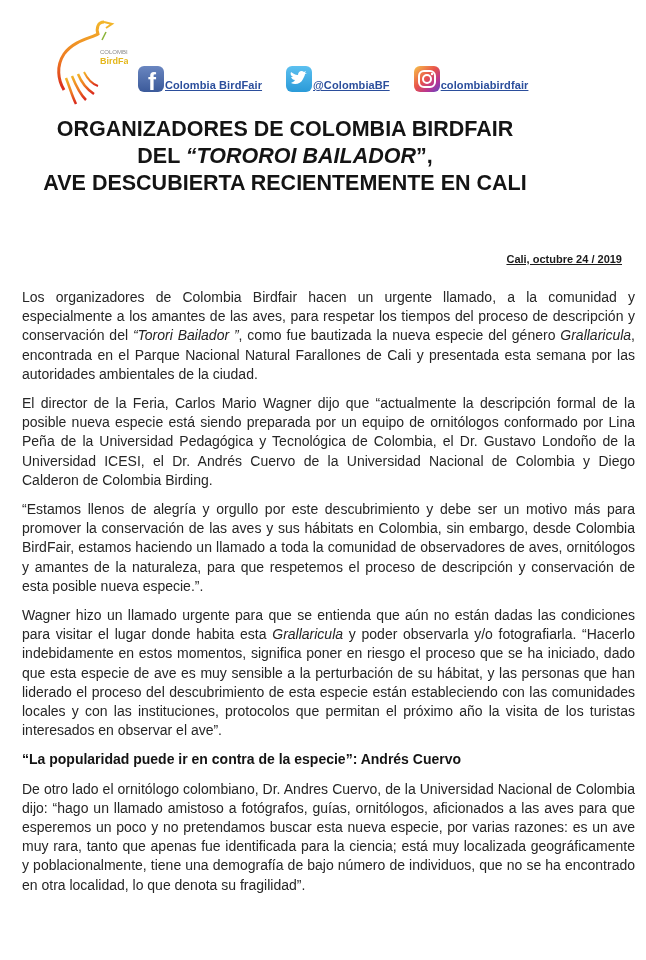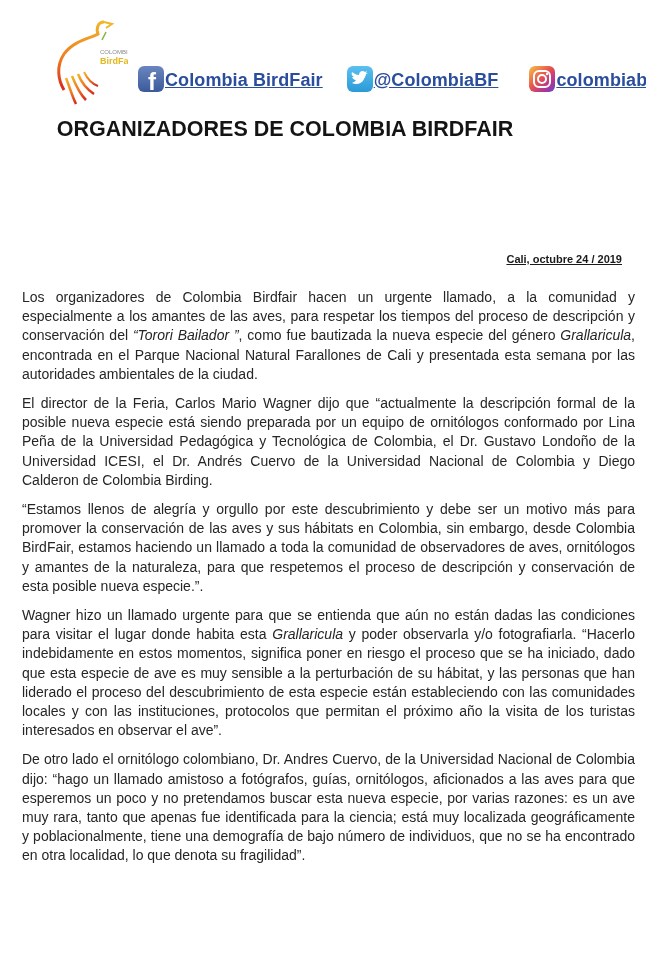--- a/index.html
+++ b/index.html
@@ -8,21 +8,21 @@
     .page { position: absolute; left: 0; top: 0; width: 646px; height: 960px; }
 
     
     .logo { position: absolute; left: 52px; top: 14px; width: 76px; height: 92px; }
     .social { position: absolute; left: 138px; top: 58px; height: 34px; display: flex; align-items: flex-end; }
     .social-item { display: flex; align-items: flex-end; margin-right: 6px; }
     .social-icon { width: 26px; height: 26px; border-radius: 6px; display: inline-block; position: relative; margin-right: 1px; }
     .fb { background: linear-gradient(#6a86c0, #3b5a9a); }
     .tw { background: linear-gradient(#5cc0f0, #2a9ad8); }
     .ig { background: linear-gradient(135deg, #f7c44a 0%, #e8534a 45%, #b43496 75%, #5b4bc4 100%); }
-    .social-link { color: #2b4e9c; font-weight: bold; font-size: 18px; text-decoration: underline;
+    .social-link { color: #2b4e9c; font-weight: bold; font-size: 11px; text-decoration: underline;
                    padding-bottom: 1px; letter-spacing: 0.1px; white-space: pre; }
 
     
     .title { position: absolute; left: 0; top: 116px; width: 570px; text-align: center;
              font-weight: bold; font-size: 21.5px; line-height: 27px; color: #141414; }
     .title .it { font-style: italic; }
 
     .dateline { position: absolute; right: 24px; top: 253px; font-weight: bold; font-size: 11px;
                 text-decoration: underline; color: #1a1a1a; }
 
@@ -68,38 +68,41 @@
       <a class="social-link">Colombia BirdFair</a>
     </div>
     <div class="social-item" style="margin-left:18px">
       <span class="social-icon tw">
         <svg width="26" height="26" viewBox="0 0 26 26">
             <path d="M5 17 C9 19 15 18 17 13 C18 11 19 9 19 8 L21 7 L19 7 L20 5 L18 6 C16 4 12 5 12 9 C9 9 7 7 5 6 C4 8 5 10 7 11 L5 11 C6 13 7 14 9 14 C8 16 6 16 5 17 Z" fill="#fff"></path>
           </svg>
       </span>
       <a class="social-link">@ColombiaBF</a>
     </div>
-    <div class="social-item" style="margin-left:25px">
+    <div class="social-item" style="margin-left:18px">
       <span class="social-icon ig">
         <svg width="26" height="26" viewBox="0 0 26 26">
             <rect x="5" y="5" width="16" height="16" rx="5" fill="none" stroke="#fff" stroke-width="2"></rect>
             <circle cx="13" cy="13" r="4" fill="none" stroke="#fff" stroke-width="2"></circle>
             <circle cx="18" cy="8" r="1.2" fill="#fff"></circle>
           </svg>
       </span>
       <a class="social-link">colombiabirdfair</a>
     </div>
   </div>
 
   <div class="title">
     <div>ORGANIZADORES DE COLOMBIA BIRDFAIR</div>
+    <div><span>DEL </span><span class="it">“TORORОI BAILADOR</span><span>”,</span></div>
+    <div>AVE DESCUBIERTA RECIENTEMENTE EN CALI</div>
   </div>
 
   <div class="dateline">Cali, octubre 24 / 2019</div>
 
   <div class="body">
     <p><span>Los organizadores de Colombia Birdfair hacen un urgente llamado, a la comunidad y especialmente a los amantes de las aves, para respetar los tiempos del proceso de descripción y conservación del </span><em>“Torori Bailador ”</em><span>, como fue bautizada la nueva especie del género </span><em>Grallaricula</em><span>, encontrada en el Parque Nacional Natural Farallones de Cali y presentada esta semana por las autoridades ambientales de la ciudad.</span></p>
     <p>El director de la Feria, Carlos Mario Wagner dijo que “actualmente la descripción formal de la posible nueva especie está siendo preparada por un equipo de ornitólogos conformado por Lina Peña de la Universidad Pedagógica y Tecnológica de Colombia, el Dr. Gustavo Londoño de la Universidad ICESI, el Dr. Andrés Cuervo de la Universidad Nacional de Colombia y Diego Calderon de Colombia Birding.</p>
     <p>“Estamos llenos de alegría y orgullo por este descubrimiento y debe ser un motivo más para promover la conservación de las aves y sus hábitats en Colombia, sin embargo, desde Colombia BirdFair, estamos haciendo un llamado a toda la comunidad de observadores de aves, ornitólogos y amantes de la naturaleza, para que respetemos el proceso de descripción y conservación de esta posible nueva especie.”.</p>
     <p><span>Wagner hizo un llamado urgente para que se entienda que aún no están dadas las condiciones para visitar el lugar donde habita esta </span><em>Grallaricula</em><span> y poder observarla y/o fotografiarla. “Hacerlo indebidamente en estos momentos, significa poner en riesgo el proceso que se ha iniciado, dado que esta especie de ave es muy sensible a la perturbación de su hábitat, y las personas que han liderado el proceso del descubrimiento de esta especie están estableciendo con las comunidades locales y con las instituciones, protocolos que permitan el próximo año la visita de los turistas interesados en observar el ave”.</span></p>
+    <p class="subhead">“La popularidad puede ir en contra de la especie”: Andrés Cuervo</p>
     <p>De otro lado el ornitólogo colombiano, Dr. Andres Cuervo, de la Universidad Nacional de Colombia dijo: “hago un llamado amistoso a fotógrafos, guías, ornitólogos, aficionados a las aves para que esperemos un poco y no pretendamos buscar esta nueva especie, por varias razones: es un ave muy rara, tanto que apenas fue identificada para la ciencia; está muy localizada geográficamente y poblacionalmente, tiene una demografía de bajo número de individuos, que no se ha encontrado en otra localidad, lo que denota su fragilidad”.</p>
   </div>
 </div>
 
 </body></html>

